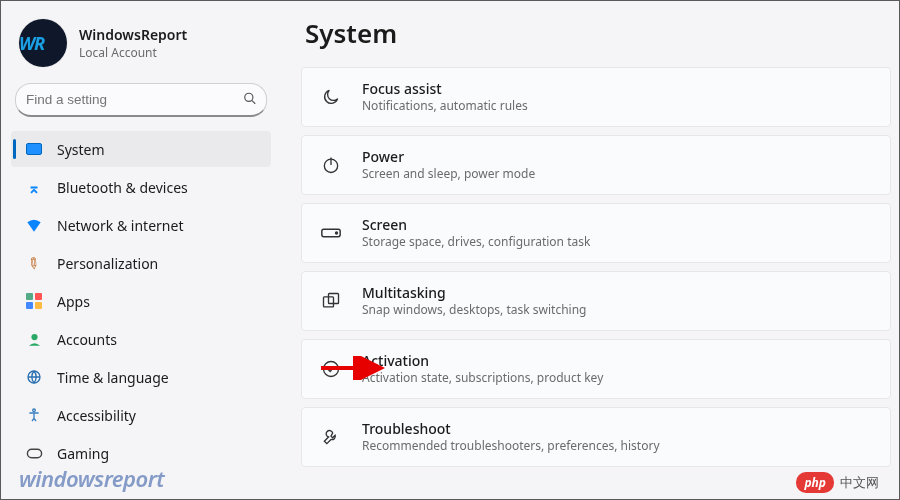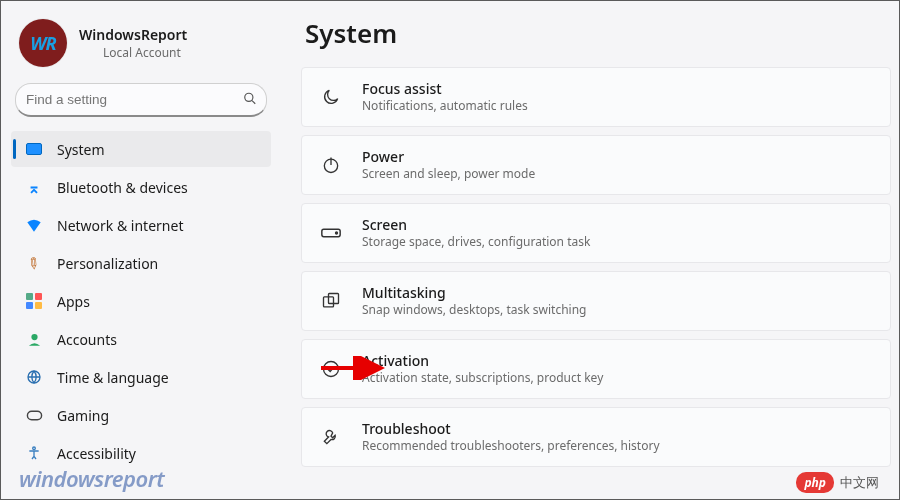--- a/index.html
+++ b/index.html
@@ -1,24 +1,24 @@
 <!DOCTYPE html>
 <html><head>
 <meta charset="utf-8">
 <style>
   * { box-sizing: border-box; margin: 0; padding: 0; }
   html, body { width: 900px; height: 500px; font-family: "Segoe UI", system-ui, -apple-system, sans-serif; background: #f5f5f7; overflow: hidden; }
   body { border: 1px solid #5a5a5a; position: relative; }
   .app { display: flex; width: 100%; height: 100%; }
   .sidebar { width: 280px; padding: 14px 10px 10px 10px; display: flex; flex-direction: column; }
   .profile { display: flex; align-items: center; gap: 12px; padding: 4px 6px 16px 8px; }
-  .avatar { width: 48px; height: 48px; border-radius: 50%; background: #7f1d1d; display: flex; align-items: center; justify-content: center; box-shadow: 0 0 0 1px rgba(0,0,0,0.04); }
+  .avatar { width: 48px; height: 48px; border-radius: 50%; background: #0f172a; display: flex; align-items: center; box-shadow: 0 0 0 1px rgba(0,0,0,0.04); }
   .avatar span { font-weight: 700; font-size: 18px; color: #1a9fe3; font-style: italic; letter-spacing: -1px; }
   .profile-text .name { font-size: 14px; font-weight: 600; color: #1b1b1b; }
-  .profile-text .sub { font-size: 12px; color: #6b6b6b; margin-left: 24px; }
+  .profile-text .sub { font-size: 12px; color: #6b6b6b; }
   .search { position: relative; margin: 0 4px 14px 4px; }
   .search input { width: 100%; height: 34px; border: 1px solid #d0d0d0; border-bottom: 2px solid #8a8a8a; border-radius: 16px; background: #fbfbfd; padding: 0 36px 0 10px; font-size: 13.5px; color: #555; outline: none; }
   .search .icon { position: absolute; right: 10px; top: 50%; transform: translateY(-50%); color: #555; font-size: 14px; }
   .nav { display: flex; flex-direction: column; gap: 2px; }
   .nav-item { display: flex; align-items: center; gap: 14px; height: 36px; padding: 0 10px 0 14px; border-radius: 4px; font-size: 14px; color: #1b1b1b; cursor: pointer; position: relative; }
   .nav-item.selected { background: #eaeaec; }
   .nav-item.selected::before { content: ""; position: absolute; left: 2px; top: 8px; bottom: 8px; width: 3px; border-radius: 2px; background: #0067c0; }
   .nav-icon { width: 18px; height: 18px; display: flex; align-items: center; justify-content: center; font-size: 15px; }
   .mi-monitor { width: 16px; height: 12px; border: 1.5px solid #0067c0; border-radius: 2px; background: linear-gradient(#1e90ff,#1e90ff); }
   .mi-bt { color: #0a84ff; font-weight: bold; }
@@ -116,35 +116,35 @@
       <div class="nav-item">
           <span class="nav-icon mi-globe">
             <svg width="16" height="16" viewBox="0 0 24 24" fill="none" stroke="#2a6fb0" stroke-width="2">
               <circle cx="12" cy="12" r="9"></circle>
               <path d="M3 12h18M12 3a14 14 0 0 1 0 18M12 3a14 14 0 0 0 0 18"></path>
             </svg>
           </span>
           <span>Time &amp; language</span>
         </div>
       <div class="nav-item">
-          <span class="nav-icon mi-game">
-            <svg width="17" height="13" viewBox="0 0 24 16" fill="none" stroke="#444" stroke-width="2">
-              <rect x="2" y="2" width="20" height="12" rx="6"></rect>
-            </svg>
-          </span>
-          <span>Gaming</span>
-        </div>
-      <div class="nav-item">
           <span class="nav-icon mi-access">
             <svg width="16" height="16" viewBox="0 0 24 24" fill="none" stroke="#3a7fc0" stroke-width="2">
               <circle cx="12" cy="5" r="2"></circle>
               <path d="M5 9h14M12 9v8M9 21l3-4 3 4"></path>
             </svg>
           </span>
           <span>Accessibility</span>
+        </div>
+      <div class="nav-item">
+          <span class="nav-icon mi-game">
+            <svg width="17" height="13" viewBox="0 0 24 16" fill="none" stroke="#444" stroke-width="2">
+              <rect x="2" y="2" width="20" height="12" rx="6"></rect>
+            </svg>
+          </span>
+          <span>Gaming</span>
         </div>
     </nav>
   </aside>
 
   <main class="main">
     <h1 class="page-title">System</h1>
     <div class="cards">
       <div class="card">
         <div class="card-icon">
             <svg width="20" height="20" viewBox="0 0 24 24" fill="none" stroke="#333" stroke-width="1.6">

